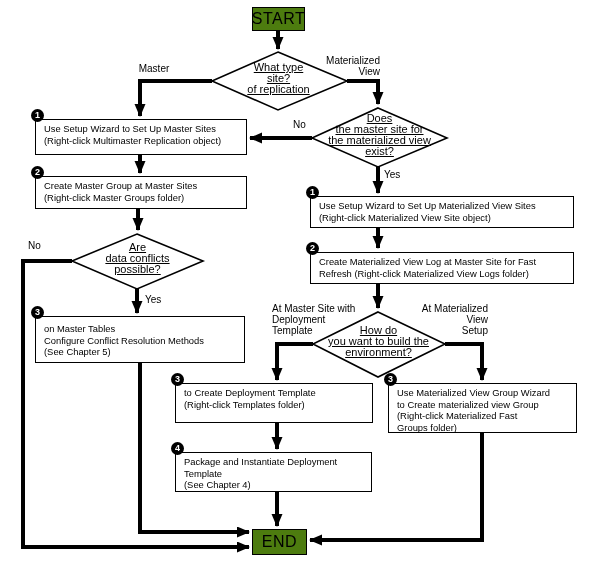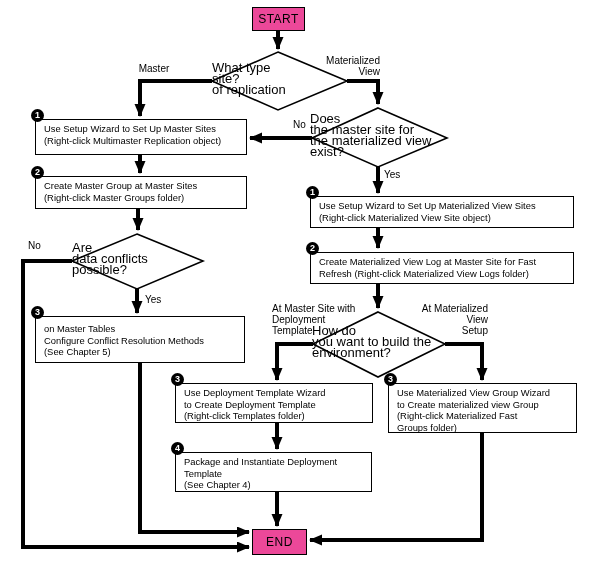--- a/index.html
+++ b/index.html
@@ -4,34 +4,34 @@
 <style>
   html,body{margin:0;padding:0;background:#fff;}
   .canvas{
     position:relative;width:600px;height:576px;background:#fff;
     font-family:"Liberation Sans",sans-serif;color:#000;overflow:hidden;
   }
   .wires{position:absolute;left:0;top:0;}
   .wires path{stroke:#000;stroke-width:4;fill:none;}
   .wires polygon.diamond{fill:#fff;stroke:#000;stroke-width:1.6;}
   .term{
-    position:absolute;background:#ec4899;border:1.5px solid #000;box-sizing:border-box;
+    position:absolute;background:#4d7c0f;border:1.5px solid #000;box-sizing:border-box;
     display:flex;align-items:center;justify-content:center;
-    font-size:12px;letter-spacing:.5px;
+    font-size:16px;letter-spacing:.5px;
   }
   .box{
     position:absolute;background:#fff;border:1.5px solid #000;box-sizing:border-box;
     font-size:9.4px;line-height:11.6px;padding:3px 2px 0 8px;white-space:nowrap;
   }
   .badge{
     position:absolute;left:-5px;top:-11px;width:13px;height:13px;background:#000;
     color:#fff;border-radius:50%;font-size:9px;font-weight:bold;text-align:center;
     line-height:13px;
   }
-  .dtext{position:absolute;font-size:13px;line-height:11px;}
+  .dtext{position:absolute;text-align:center;font-size:11px;line-height:11px;text-decoration:underline;}
   .elabel{position:absolute;font-size:10px;line-height:10.8px;white-space:nowrap;}
   .elabel.right{text-align:right;}
 </style>
 </head>
 <body>
 
 <div class="canvas">
 
   <svg class="wires" width="600" height="576">
     <defs>
@@ -137,21 +137,20 @@
   </div>
 
   <div class="box" style="left:310px;top:252px;width:264px;height:32px">
     <span class="badge">2</span>
     <div>Create Materialized View Log at Master Site for Fast</div>
     <div>Refresh (Right-click Materialized View Logs folder)</div>
   </div>
 
   <div class="box" style="left:175px;top:383px;width:198px;height:40px">
     <span class="badge">3</span>
-    <div>Use Deployment Template Wizard</div>
     <div>to Create Deployment Template</div>
     <div>(Right-click Templates folder)</div>
   </div>
 
   <div class="box" style="left:388px;top:383px;width:189px;height:50px">
     <span class="badge">3</span>
     <div>Use Materialized View Group Wizard</div>
     <div>to Create materialized view Group</div>
     <div>(Right-click Materialized Fast</div>
     <div>Groups folder)</div>

